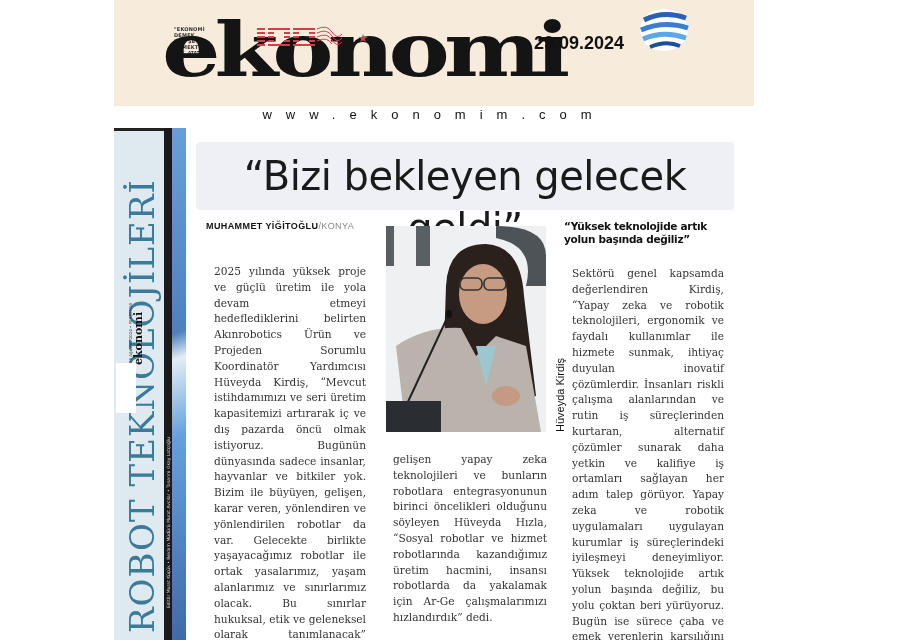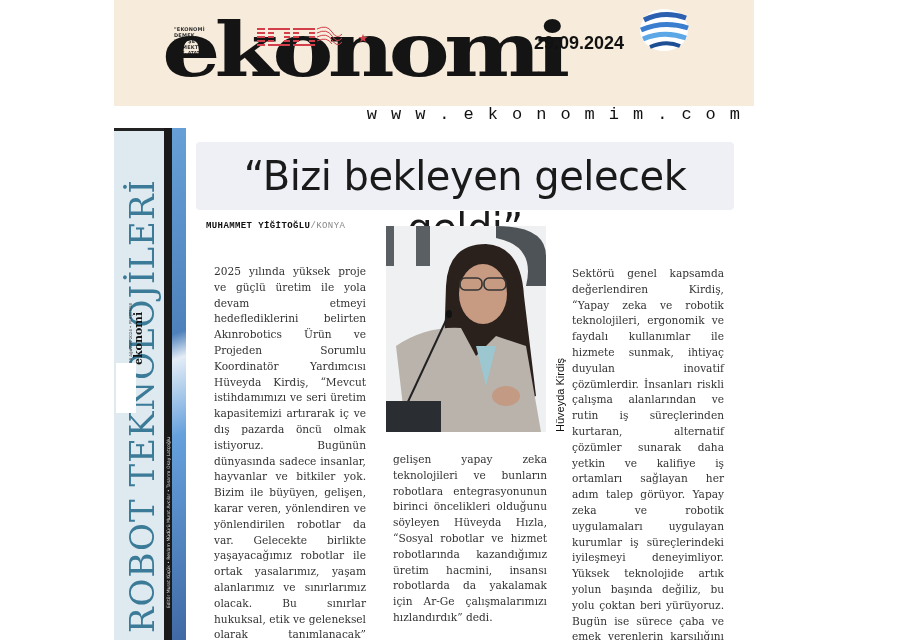--- a/index.html
+++ b/index.html
@@ -10,37 +10,37 @@
 
     
     .masthead { position: absolute; left: 0; top: 0; width: 640px; height: 108px; background: #f7ecdc; }
     .motto { position: absolute; left: 60px; top: 26px; font-family: "DejaVu Sans", sans-serif; font-weight: bold; font-size: 5px; line-height: 6px; color: #333; letter-spacing: 0.2px; }
     .motto .sig { font-size: 4px; }
     .logo-word { position: absolute; left: 48px; top: 12px; font-family: "DejaVu Serif", serif; font-weight: bold; font-size: 92px; line-height: 92px; color: #141414; letter-spacing: -6px; transform: scaleY(0.82); transform-origin: top left; }
     .hundred { position: absolute; left: 143px; top: 26px; width: 120px; height: 22px; }
     .date { position: absolute; left: 420px; top: 33px; font-family: "Liberation Sans", sans-serif; font-weight: bold; font-size: 18px; color: #111; }
     .globe { position: absolute; left: 522px; top: 6px; width: 56px; height: 48px; }
     .url-bar { position: absolute; left: 0; top: 106px; width: 640px; height: 18px; background: #ffffff; }
-    .url { position: absolute; left: 0; top: 0; width: 640px; text-align: right; font-family: Liberation Mono, monospace; font-size: 17px; letter-spacing: 14px; color: #111; line-height: 18px; }
+    .url { position: absolute; left: 0; top: 0; width: 640px; text-align: center; font-family: Liberation Sans, sans-serif; font-size: 13px; letter-spacing: 14px; color: #111; line-height: 18px; }
 
     
     .vband { position: absolute; left: 0; top: 128px; width: 56px; height: 512px; background: #dfeaf0; border-top: 3px solid #222; }
     .vband-title { position: absolute; left: 8px; top: 502px; transform: rotate(-90deg); transform-origin: top left; font-family: "DejaVu Serif", serif; font-size: 34px; letter-spacing: 1px; color: #3b7b97; white-space: nowrap; width: 490px; }
     .vband-logo { position: absolute; left: 2px; top: 232px; width: 20px; height: 50px; background: #ffffff; }
     .vband-logo span { position: absolute; left: 16px; top: 2px; transform: rotate(-90deg); transform-origin: top left; font-family: "DejaVu Serif", serif; font-weight: bold; font-size: 11px; color: #111; white-space: nowrap; }
     .vband-date { position: absolute; left: 14px; top: 232px; transform: rotate(-90deg); transform-origin: top left; font-family: "DejaVu Sans", sans-serif; font-size: 4px; color: #333; white-space: nowrap; }
     .credit-strip { position: absolute; left: 50px; top: 128px; width: 8px; height: 512px; background: #1a1a1a; }
     .credits { position: absolute; left: 2px; top: 480px; transform: rotate(-90deg); transform-origin: top left; font-family: "DejaVu Sans", sans-serif; font-size: 4.5px; color: #ddd; white-space: nowrap; }
     .blue-edge { position: absolute; left: 58px; top: 128px; width: 14px; height: 512px; background: linear-gradient(160deg, #4c8fd0 0%, #2f6bb0 40%, #dfe9f4 45%, #4a90d6 60%, #1e4f94 100%); opacity: 0.85; }
 
     
     .headline-box { position: absolute; left: 82px; top: 142px; width: 538px; height: 68px; background: #eef0f5; border-radius: 4px; }
     .headline { position: absolute; left: 0; top: 8px; width: 538px; text-align: center; font-family: "DejaVu Sans", sans-serif; font-size: 40px; color: #1a1a1a; letter-spacing: -0.5px; line-height: 52px; }
 
-    .byline { position: absolute; left: 92px; top: 221px; font-family: Liberation Mono, monospace; font-weight: bold; font-size: 9px; color: #111; letter-spacing: 0.4px; }
+    .byline { position: absolute; left: 92px; top: 221px; font-family: Liberation Sans, sans-serif; font-weight: bold; font-size: 9px; color: #111; letter-spacing: 0.4px; }
     .byline .loc { font-weight: normal; color: #888; }
 
     
     .col { position: absolute; font-family: "DejaVu Serif", serif; font-size: 10.6px; line-height: 15.8px; color: #333; text-align: justify; }
     .col p { margin: 8px; }
     .col1 { left: 92px; top: 256px; width: 168px; }
     .col2 { left: 271px; top: 444px; width: 170px; }
     .col3 { left: 450px; top: 258px; width: 168px; }
 
     .subhead { position: absolute; left: 450px; top: 220px; width: 170px; font-family: "DejaVu Sans", sans-serif; font-weight: bold; font-size: 10.5px; line-height: 13px; color: #111; letter-spacing: -0.3px; }
@@ -155,17 +155,18 @@
       <rect x="0" y="175" width="55" height="31" fill="#2a2d31"></rect>
       <ellipse cx="120" cy="170" rx="14" ry="10" fill="#c39a84"></ellipse>
     </svg>
   </div>
   <div class="photo-caption">Hüveyda Kirdiş</div>
 
   <div class="col col2">
     <p>gelişen yapay zeka teknolojileri ve bunların robotlara entegrasyonunun birinci öncelikleri olduğunu söyleyen Hüveyda Hızla, “Sosyal robotlar ve hizmet robotlarında kazandığımız üretim hacmini, insansı robotlarda da yakalamak için Ar-Ge çalışmalarımızı hızlandırdık” dedi.</p>
   </div>
 
+  <div class="subhead">“Yüksek teknolojide artık yolun başında değiliz”</div>
   <div class="col col3">
     <p>Sektörü genel kapsamda değerlendiren Kirdiş, “Yapay zeka ve robotik teknolojileri, ergonomik ve faydalı kullanımlar ile hizmete sunmak, ihtiyaç duyulan inovatif çözümlerdir. İnsanları riskli çalışma alanlarından ve rutin iş süreçlerinden kurtaran, alternatif çözümler sunarak daha yetkin ve kalifiye iş ortamları sağlayan her adım talep görüyor. Yapay zeka ve robotik uygulamaları uygulayan kurumlar iş süreçlerindeki iyileşmeyi deneyimliyor. Yüksek teknolojide artık yolun başında değiliz, bu yolu çoktan beri yürüyoruz. Bugün ise sürece çaba ve emek verenlerin karşılığını aldığını görüyoruz” ifadelerini kullandı.</p>
   </div>
 
 </div>
 
 </body></html>

